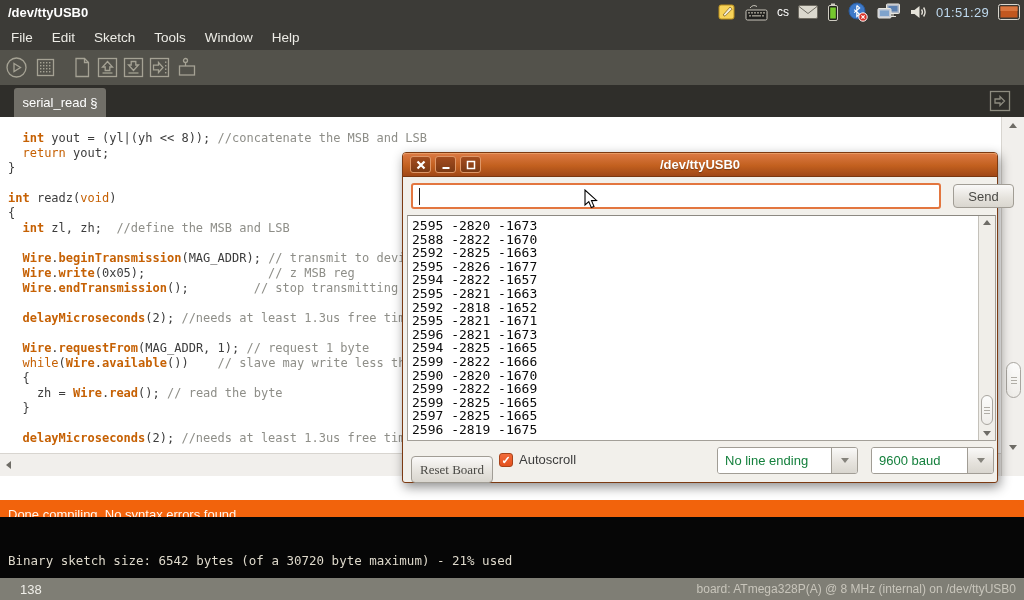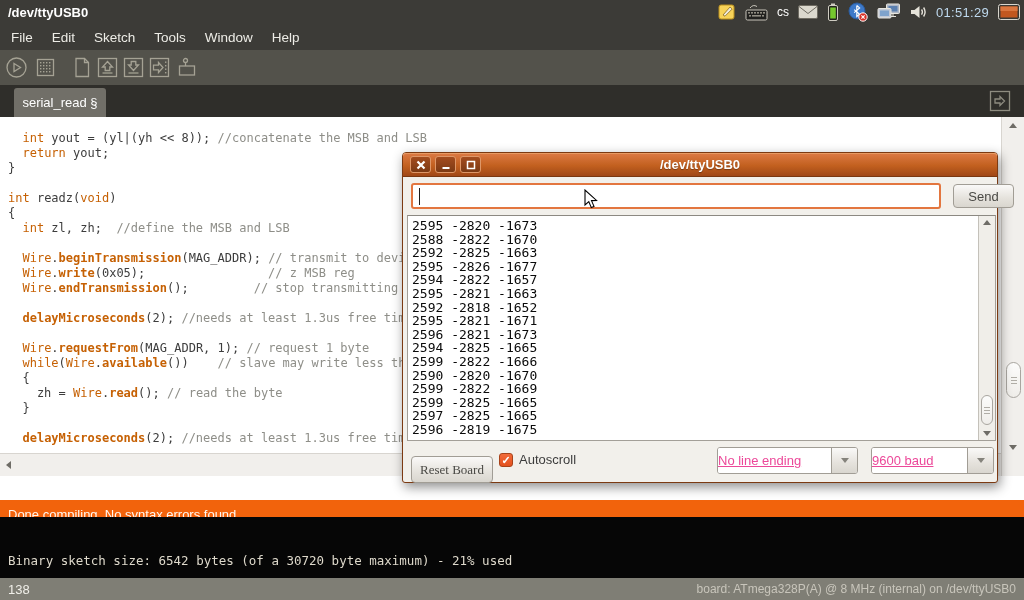--- a/index.html
+++ b/index.html
@@ -29,42 +29,42 @@
   .tab { position:absolute; left:14px; top:3px; width:92px; height:29px; background:#716F68; border-radius:3px 3px 0 0; display:flex; align-items:center; justify-content:center; }
   .tab span { color:#FFFFFF; font-size:13px; }
   .tab-right-btn { position:absolute; right:12px; top:4px; width:24px; height:24px; }
   .tab-right-btn svg { stroke:#8E8C80; fill:none; stroke-width:1.3; }
 
   
   .editor { left:0; top:117px; width:1001px; height:336px; background:#FFF; overflow:hidden; }
   .code { padding:14px 0 0 8px; font-family:"DejaVu Sans Mono", monospace; font-size:12px; line-height:15px; white-space:pre; }
   .cl { height:15px; white-space:pre; }
   .tk-p { color:#3D3D3D; }
-  .tk-k { color:#C66104; font-weight:normal; }
+  .tk-k { color:#C66104; font-weight:bold; }
   .tk-r { color:#C66104; }
   .tk-f { color:#C66104; font-weight:bold; }
   .tk-c { color:#8E8E88; }
 
   
   .vscroll { left:1001px; top:117px; width:23px; height:359px; background:#F1EFEC; border-left:1px solid #D8D5D0; }
   .hscroll { left:0; top:453px; width:1001px; height:23px; background:#F1EFEC; border-top:1px solid #D8D5D0; }
   .gap-row { left:0; top:476px; width:1024px; height:12px; background:#FFF; }
   .tri-up    { width:0;height:0;border-left:4px solid transparent;border-right:4px solid transparent;border-bottom:5px solid #6E6C66; }
   .tri-down  { width:0;height:0;border-left:4px solid transparent;border-right:4px solid transparent;border-top:5px solid #6E6C66; }
   .tri-left  { width:0;height:0;border-top:4px solid transparent;border-bottom:4px solid transparent;border-right:5px solid #6E6C66; }
   .scroll-thumb { background:linear-gradient(#FCFCFB,#EFEDE9); border:1px solid #A9A6A0; border-radius:8px; display:flex; align-items:center; justify-content:center; flex-direction:column; gap:2px; }
   .scroll-thumb i { display:block; width:6px; height:1px; background:#B0ADA6; }
 
   
   .statusbar { left:0; top:488px; width:1024px; height:29px; background:#F2630C; display:flex; align-items:center;margin-top:12px; }
   .statusbar span { color:#FFF7F0; font-size:13px; margin-left:8px; }
   .console { left:0; top:517px; width:1024px; height:61px; background:#060606; }
   .console pre { font-family:"DejaVu Sans Mono", monospace; font-size:12.5px; color:#DED9CB; padding:36px 0 0 8px; }
   .footer { left:0; top:578px; width:1024px; height:22px; background:#7F7E75; display:flex; align-items:center; }
-  .footer .lineno { color:#F0EFE9; font-size:13px; margin-left:8px; }
+  .footer .lineno { color:#F0EFE9; font-size:13px; margin-left:20px; }
   .footer .board { margin-left:auto; color:#C8C5BB; font-size:12px; margin-right:8px; }
 
   
   .swin { left:402px; top:152px; width:596px; height:331px; background:#F2F0EB; border:1px solid #7C3A12; border-radius:4px 4px 3px 3px; box-shadow:2px 4px 12px rgba(0,0,0,.45); z-index:20; }
   .swin-title { position:absolute; left:0; top:0; width:100%; height:24px; border-radius:3px 3px 0 0; background:linear-gradient(#DD7A45,#C2601F 55%,#A04716); border-bottom:1px solid #7A3710; box-shadow:inset 0 1px 0 #E79A63; display:flex; align-items:center; justify-content:center; }
   .swin-title > span { color:#FFF; font-weight:bold; font-size:13px; text-shadow:0 1px 1px rgba(0,0,0,.35); }
   .wbtns { position:absolute; left:7px; top:3px; display:flex; gap:4px; }
   .wbtn { width:21px; height:17px; border:1px solid #DE9768; border-radius:3px; background:linear-gradient(#A44C1E,#7C3A14); display:flex; align-items:center; justify-content:center; }
   .wbtn svg { stroke:#FFF; fill:none; }
 
@@ -77,21 +77,21 @@
   .ser-pre { flex:1; font-family:"DejaVu Sans Mono", monospace; font-size:13px; line-height:13.6px; color:#0A0A0A; padding:3px 12px 0 4px; white-space:pre; overflow:hidden; }
   .ser-scroll { width:17px; background:#F0EEE9; border-left:1px solid #C4C1BA; position:relative; }
   .ser-scroll .tri-up { position:absolute; left:4px; top:4px; }
   .ser-scroll .tri-down { position:absolute; left:4px; bottom:4px; }
   .ser-thumb { position:absolute; left:2px; top:179px; width:12px; height:30px; }
 
   .reset-btn { position:absolute; left:8px; top:303px; width:82px; height:27px;font-family:Liberation Serif, serif; }
   .chk { position:absolute; left:96px; top:300px; width:14px; height:14px; border:1px solid #A8431A; border-radius:3px; background:linear-gradient(#F26B3A,#E4511E); color:#FFF; font-size:11px; font-weight:bold; display:flex; align-items:center; justify-content:center; line-height:1; }
   .chk-label { position:absolute; left:116px; top:299px; font-size:13px; color:#3C3C3C; }
   .combo { position:absolute; top:294px; height:27px; display:flex; border:1px solid #A19D95; border-radius:3px; overflow:hidden; background:#FFF; }
-  .combo-text { flex:1; font-size:13px; color:#ec4899; display:flex; align-items:center; background:#FFF;text-decoration:underline; }
+  .combo-text { flex:1; font-size:13px; color:#15803d; display:flex; align-items:center; padding-left:7px; background:#FFF; }
   .combo-btn { width:26px; background:linear-gradient(#FAF9F8,#E5E2DC 60%,#D9D6CF); border-left:1px solid #A19D95; display:flex; align-items:center; justify-content:center; }
   .combo-btn i { width:0;height:0;border-left:4px solid transparent;border-right:4px solid transparent;border-top:5px solid #85837C; }
   .combo1 { left:314px; width:141px; }
   .combo2 { left:468px; width:123px; }
 
   .cursor { left:584px; top:189px; z-index:50; }
 </style>
 </head>
 <body>
 

